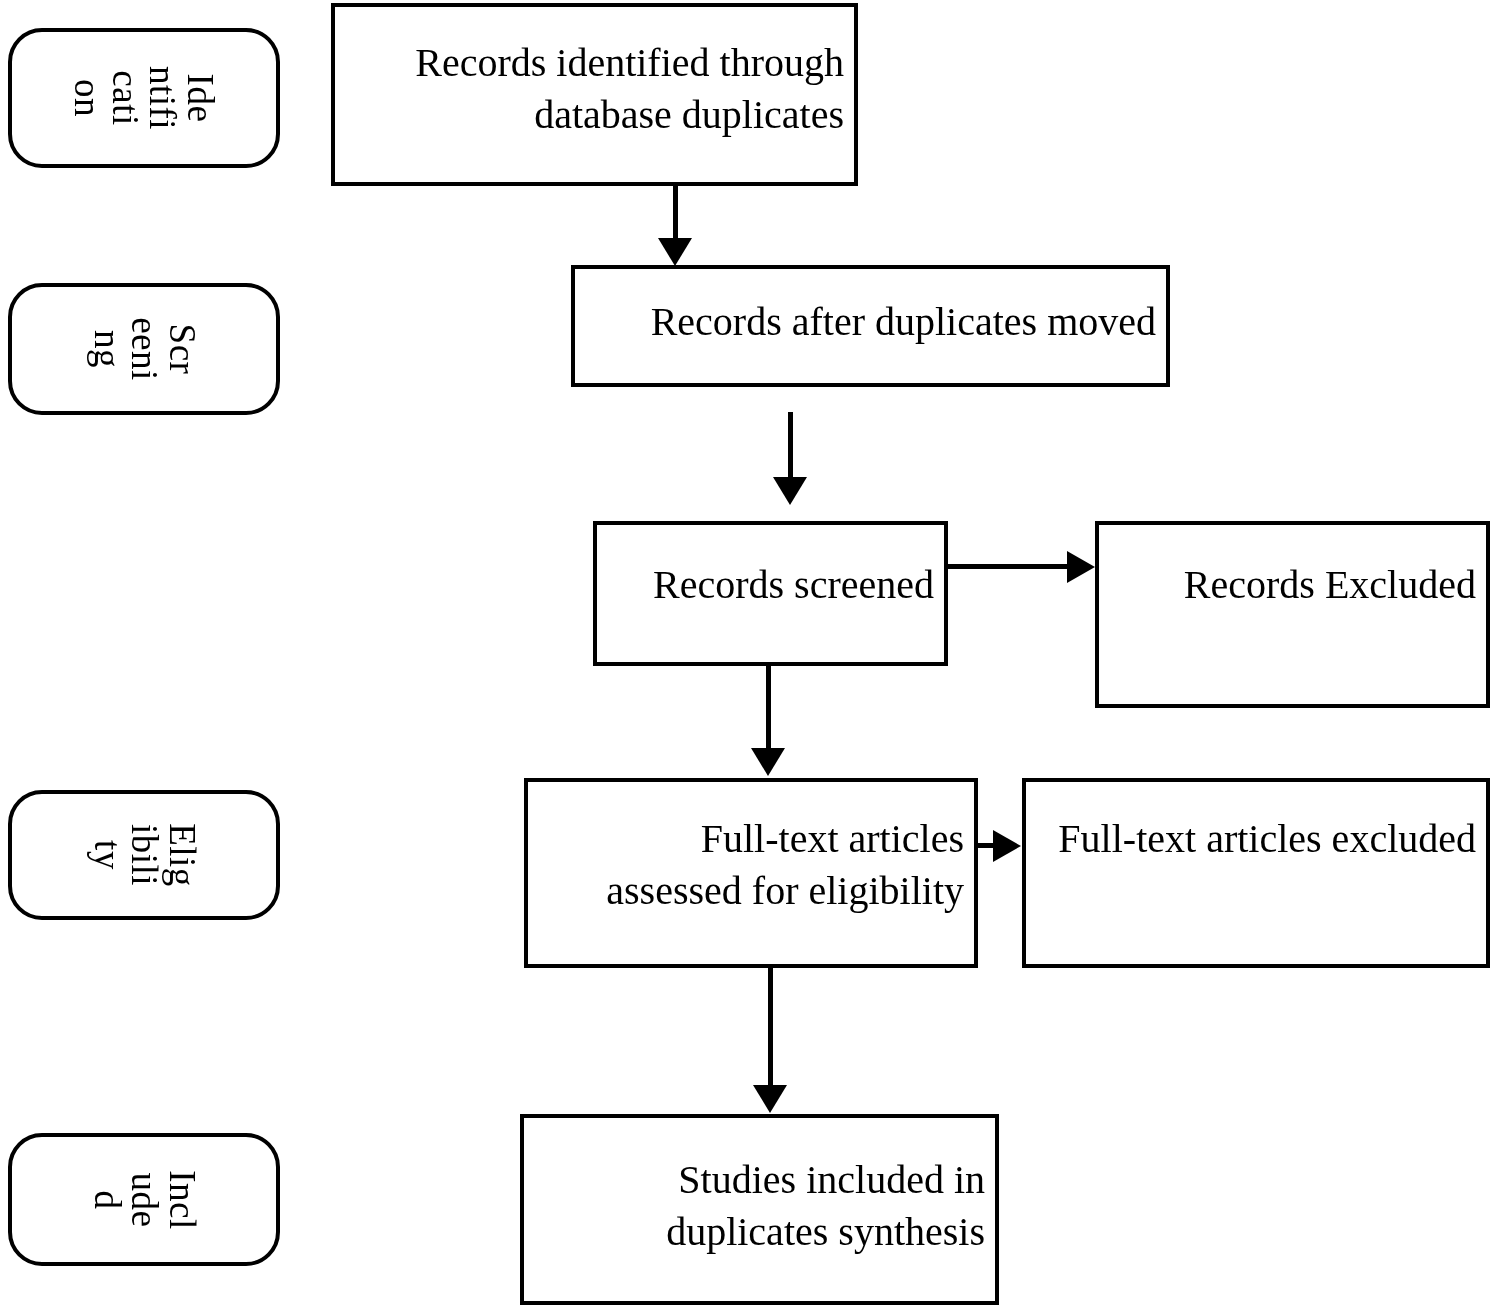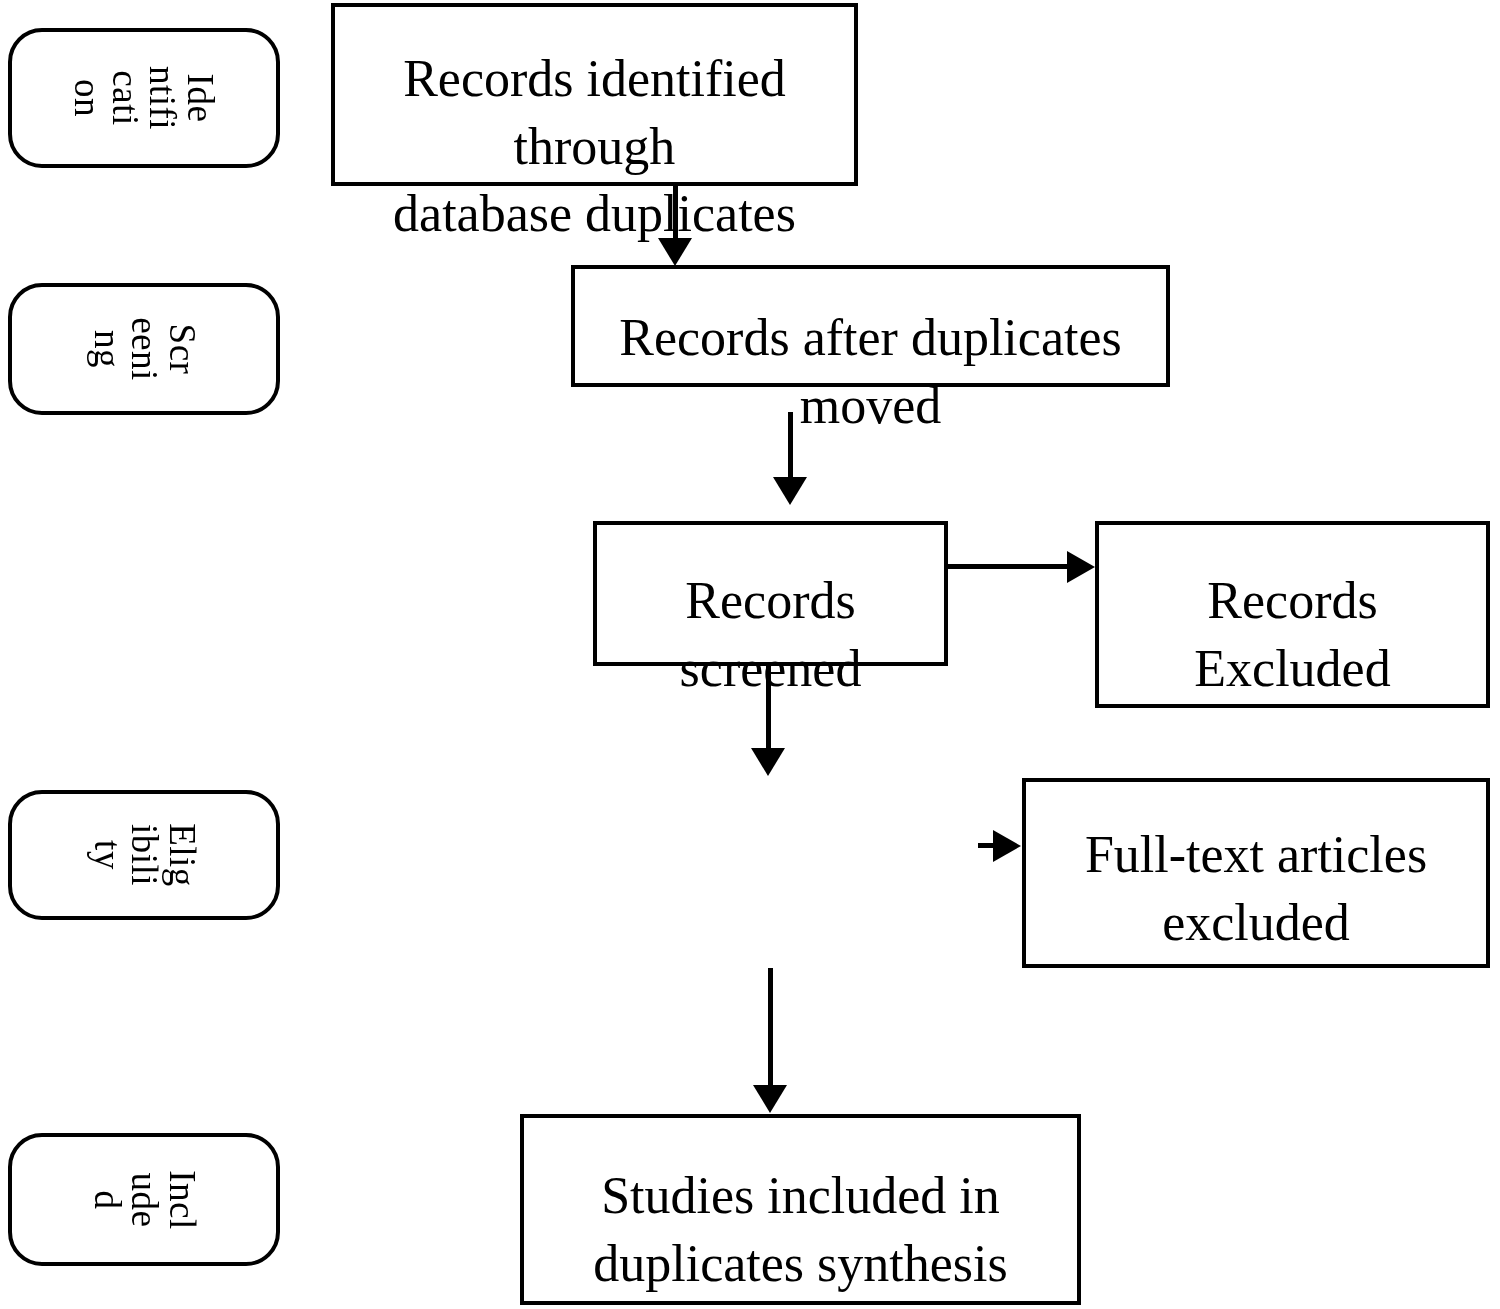--- a/index.html
+++ b/index.html
@@ -47,26 +47,25 @@
   .pbox {
     position: absolute;
     box-sizing: border-box;
     border: 4px solid #000000;
     background: #ffffff;
   }
   .pbox-text {
     position: absolute;
     left: 0;
     right: 0;
-    text-align: center;
-    font-size: 52px;
+    text-align: right;
+    font-size: 40px;
     line-height: 1.30;
     padding: 0 10px;
     box-sizing: border-box;
-    margin-top: 8px;
   }
 
   
   .vline {
     position: absolute;
     width: 5px;
     background: #000000;
   }
   .hline {
     position: absolute;
@@ -158,33 +157,39 @@
 
   <div class="pbox" style="left:1095px; top:521px; width:395px; height:187px;">
     <div class="pbox-text" style="top:34px;">
       <div>Records Excluded</div>
     </div>
   </div>
 
   <div class="vline" style="left:766px; top:666px; height:84px;"></div>
   <div class="arrow-down" style="left:751px; top:748px;"></div>
 
+  <div class="pbox" style="left:524px; top:778px; width:454px; height:190px;">
+    <div class="pbox-text" style="top:31px;">
+      <div>Full-text articles</div>
+      <div>assessed for eligibility</div>
+    </div>
+  </div>
 
   <div class="hline" style="left:978px; top:843px; width:18px;"></div>
   <div class="arrow-right" style="left:993px; top:830px;"></div>
 
   <div class="pbox" style="left:1022px; top:778px; width:468px; height:190px;padding-left:8px;">
     <div class="pbox-text" style="top:31px;">
       <div>Full-text articles excluded</div>
     </div>
   </div>
 
   <div class="vline" style="left:768px; top:968px; height:118px;"></div>
   <div class="arrow-down" style="left:753px; top:1085px;"></div>
 
-  <div class="pbox" style="left:520px; top:1114px; width:561px; height:191px;">
+  <div class="pbox" style="left:520px; top:1114px; width:479px; height:191px;">
     <div class="pbox-text" style="top:36px;">
       <div>Studies included in</div>
       <div>duplicates synthesis</div>
     </div>
   </div>
 
 </div>
 
 </body></html>

